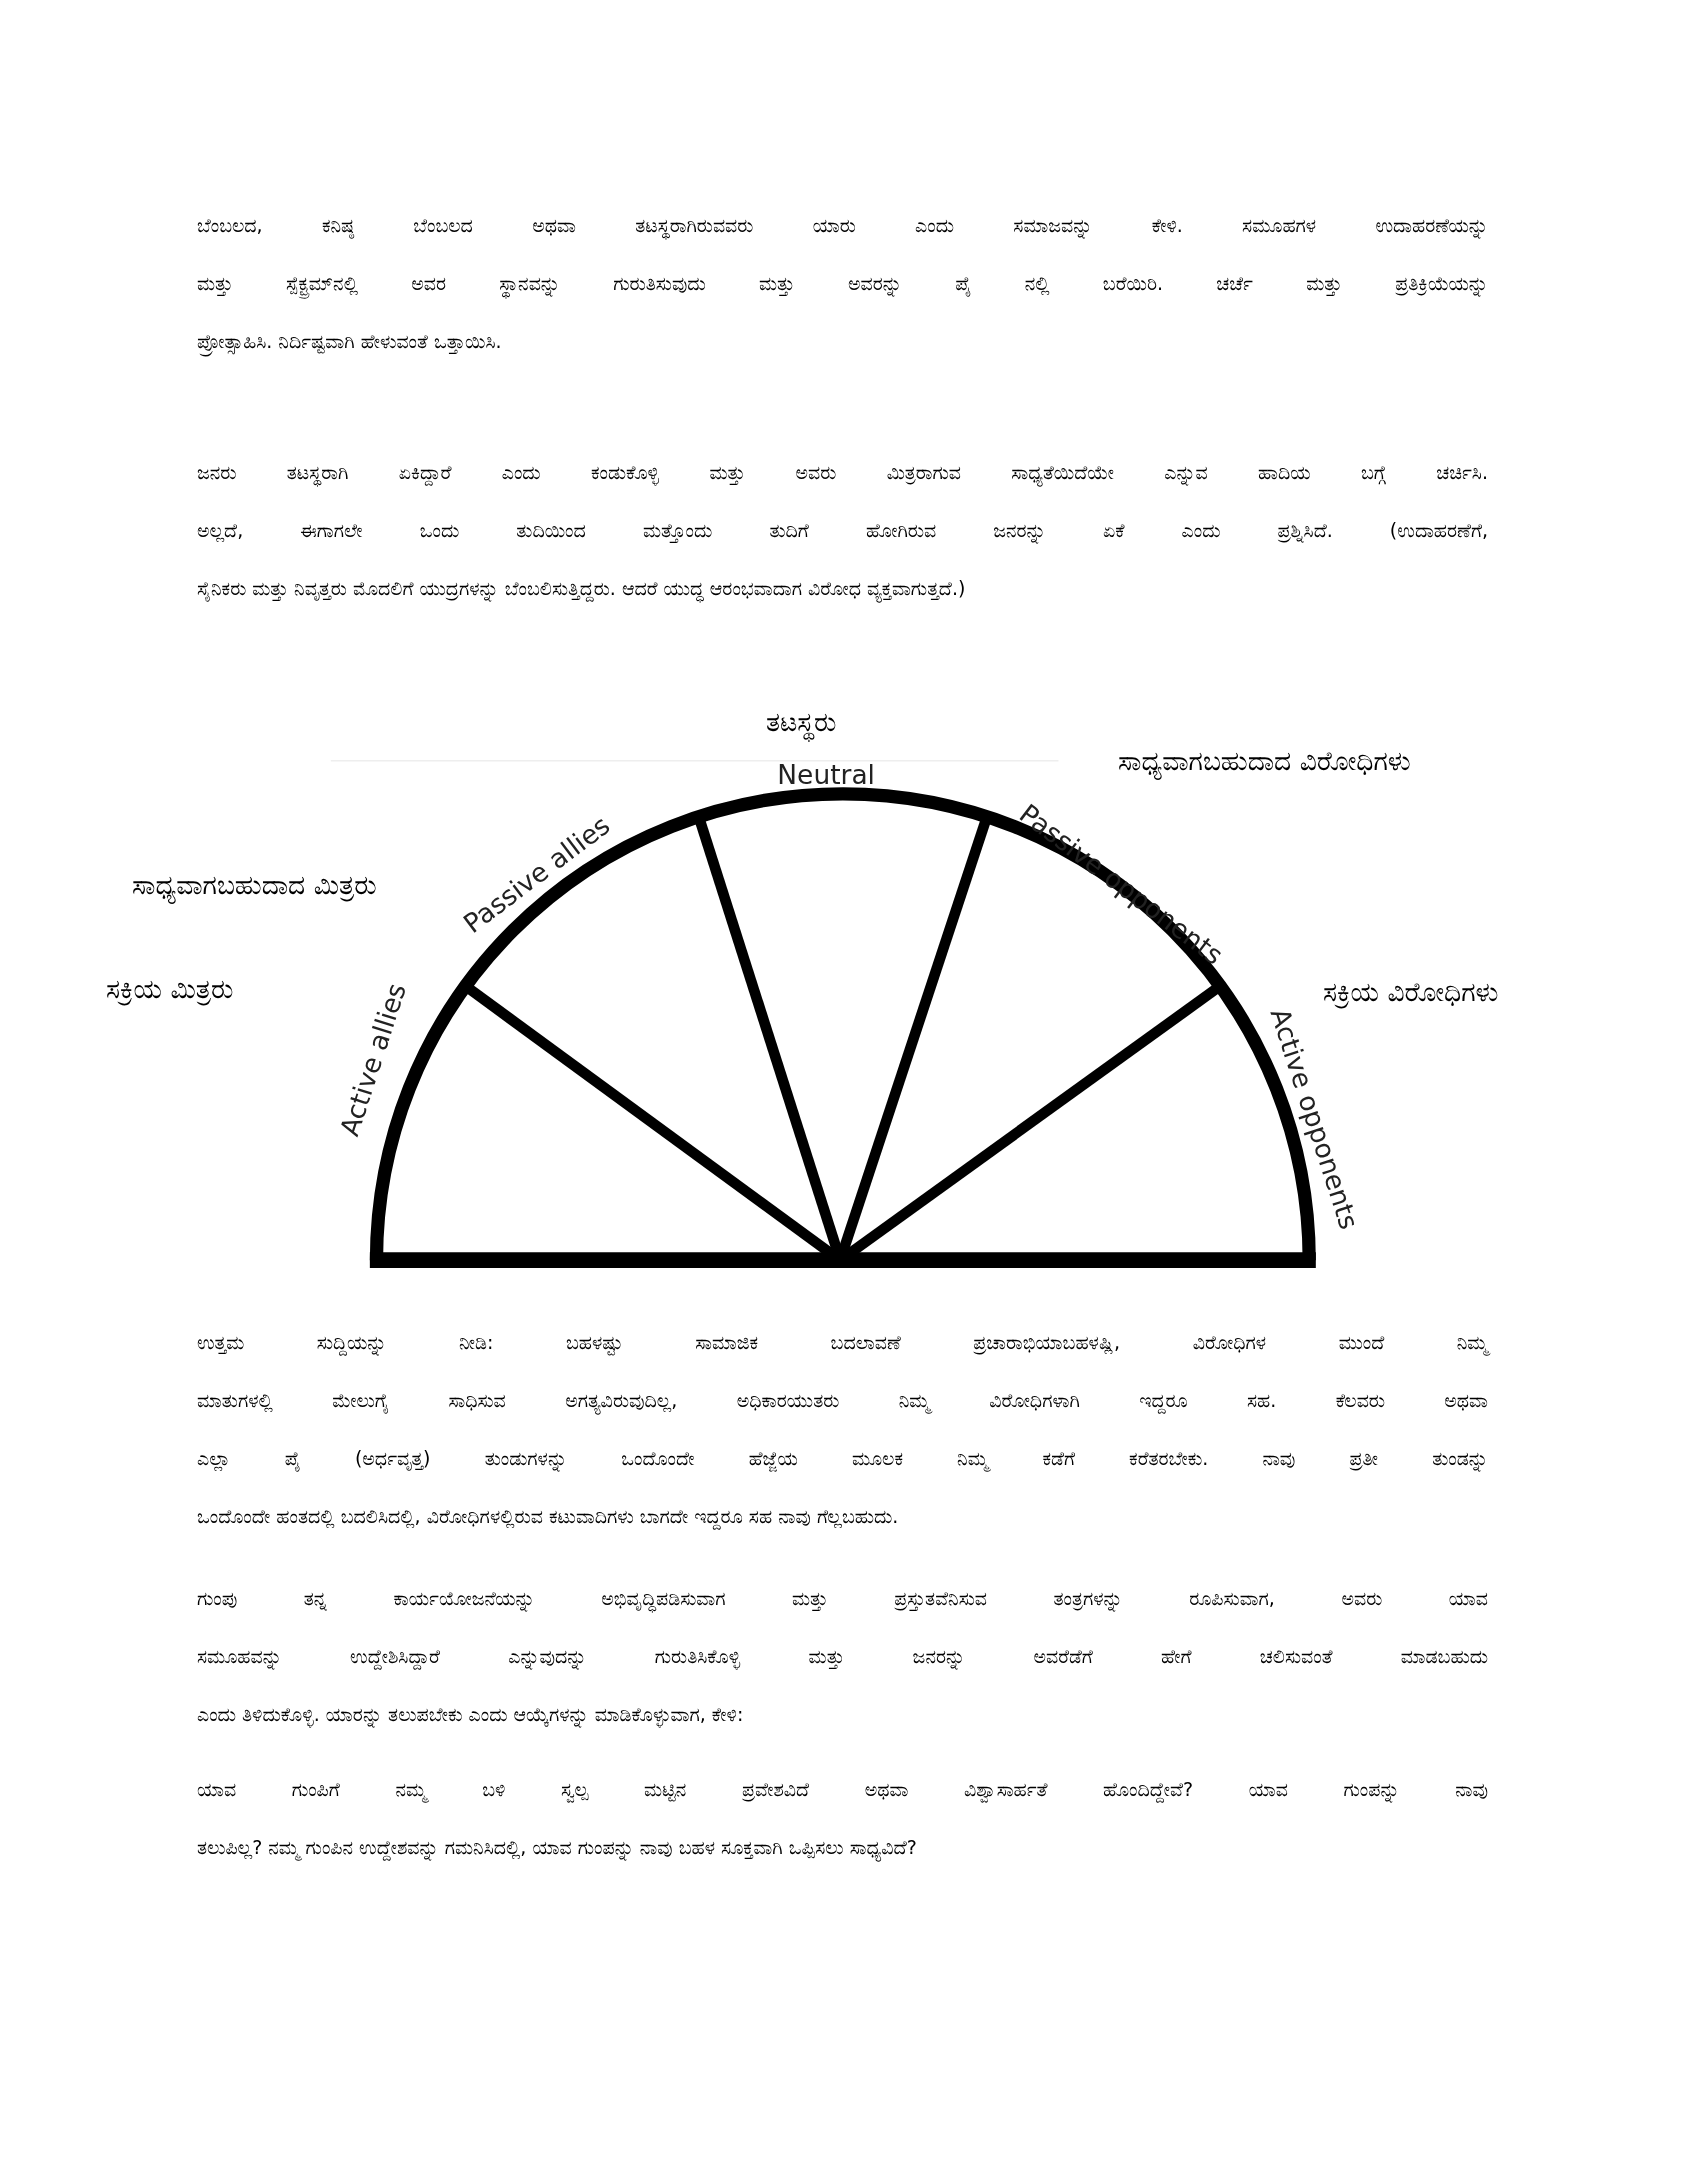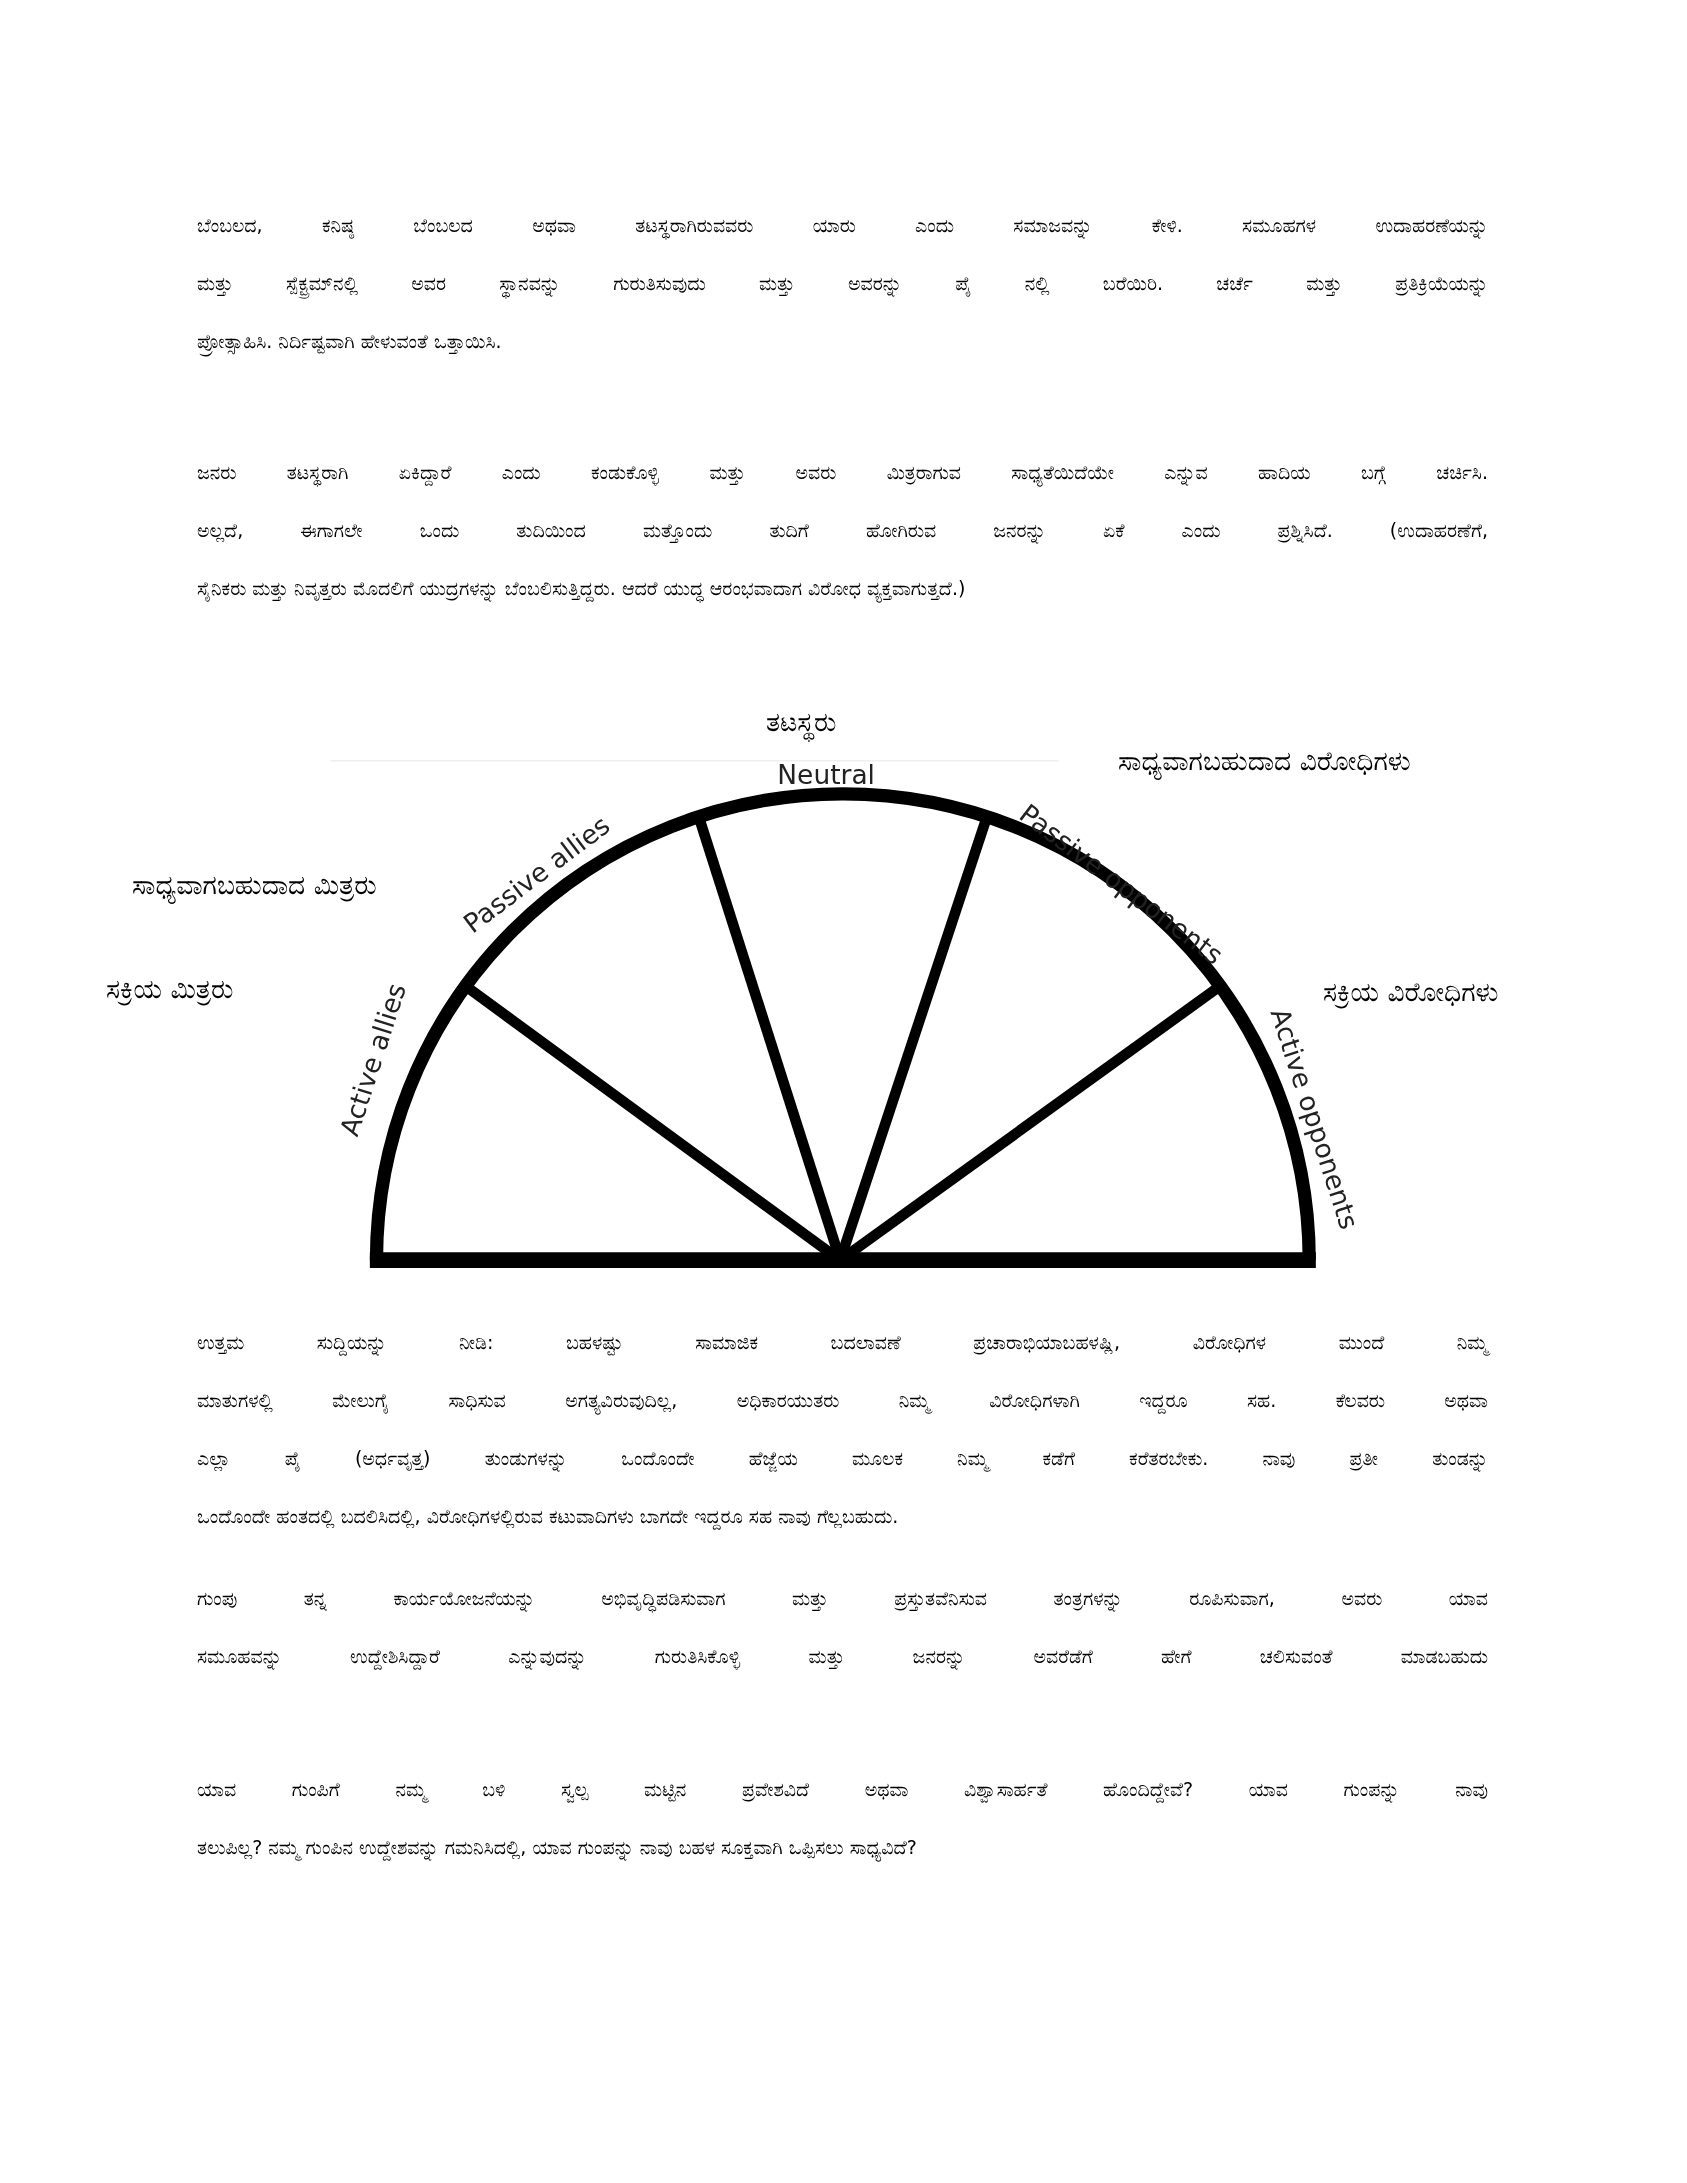--- a/index.html
+++ b/index.html
@@ -81,19 +81,20 @@
 <div class="para" id="p3">
   <span class="line">ಉತ್ತಮ ಸುದ್ದಿಯನ್ನು ನೀಡಿ: ಬಹಳಷ್ಟು ಸಾಮಾಜಿಕ ಬದಲಾವಣೆ ಪ್ರಚಾರಾಭಿಯಾಬಹಳಷ್ಲಿ, ವಿರೋಧಿಗಳ ಮುಂದೆ ನಿಮ್ಮ</span>
   <span class="line">ಮಾತುಗಳಲ್ಲಿ ಮೇಲುಗೈ ಸಾಧಿಸುವ ಅಗತ್ಯವಿರುವುದಿಲ್ಲ, ಅಧಿಕಾರಯುತರು ನಿಮ್ಮ ವಿರೋಧಿಗಳಾಗಿ ಇದ್ದರೂ ಸಹ. ಕೆಲವರು ಅಥವಾ</span>
   <span class="line">ಎಲ್ಲಾ ಪೈ (ಅರ್ಧವೃತ್ತ) ತುಂಡುಗಳನ್ನು ಒಂದೊಂದೇ ಹೆಜ್ಜೆಯ ಮೂಲಕ ನಿಮ್ಮ ಕಡೆಗೆ ಕರೆತರಬೇಕು. ನಾವು ಪ್ರತೀ ತುಂಡನ್ನು</span>
   <span class="line last">ಒಂದೊಂದೇ ಹಂತದಲ್ಲಿ ಬದಲಿಸಿದಲ್ಲಿ, ವಿರೋಧಿಗಳಲ್ಲಿರುವ ಕಟುವಾದಿಗಳು ಬಾಗದೇ ಇದ್ದರೂ ಸಹ ನಾವು ಗೆಲ್ಲಬಹುದು.</span>
 </div>
 
 <div class="para" id="p4">
   <span class="line">ಗುಂಪು ತನ್ನ ಕಾರ್ಯಯೋಜನೆಯನ್ನು ಅಭಿವೃದ್ಧಿಪಡಿಸುವಾಗ ಮತ್ತು ಪ್ರಸ್ತುತವೆನಿಸುವ ತಂತ್ರಗಳನ್ನು ರೂಪಿಸುವಾಗ, ಅವರು ಯಾವ</span>
   <span class="line">ಸಮೂಹವನ್ನು ಉದ್ದೇಶಿಸಿದ್ದಾರೆ ಎನ್ನುವುದನ್ನು ಗುರುತಿಸಿಕೊಳ್ಳಿ ಮತ್ತು ಜನರನ್ನು ಅವರೆಡೆಗೆ ಹೇಗೆ ಚಲಿಸುವಂತೆ ಮಾಡಬಹುದು</span>
+  <span class="line last">ಎಂದು ತಿಳಿದುಕೊಳ್ಳಿ. ಯಾರನ್ನು ತಲುಪಬೇಕು ಎಂದು ಆಯ್ಕೆಗಳನ್ನು ಮಾಡಿಕೊಳ್ಳುವಾಗ, ಕೇಳಿ:</span>
 </div>
 
 <div class="para" id="p5">
   <span class="line">ಯಾವ ಗುಂಪಿಗೆ ನಮ್ಮ ಬಳಿ ಸ್ವಲ್ಪ ಮಟ್ಟಿನ ಪ್ರವೇಶವಿದೆ ಅಥವಾ ವಿಶ್ವಾಸಾರ್ಹತೆ ಹೊಂದಿದ್ದೇವೆ? ಯಾವ ಗುಂಪನ್ನು ನಾವು</span>
   <span class="line last">ತಲುಪಿಲ್ಲ? ನಮ್ಮ ಗುಂಪಿನ ಉದ್ದೇಶವನ್ನು ಗಮನಿಸಿದಲ್ಲಿ, ಯಾವ ಗುಂಪನ್ನು ನಾವು ಬಹಳ ಸೂಕ್ತವಾಗಿ ಒಪ್ಪಿಸಲು ಸಾಧ್ಯವಿದೆ?</span>
 </div>
 
 
 </body></html>

